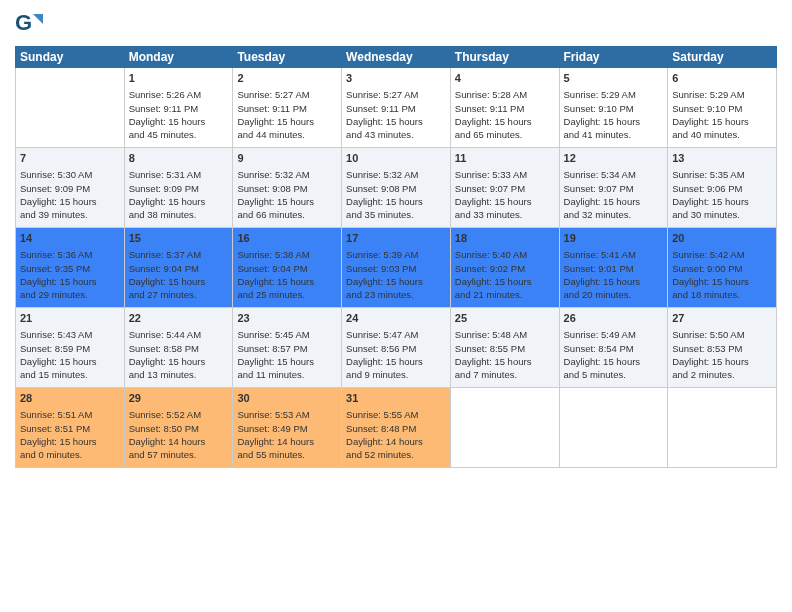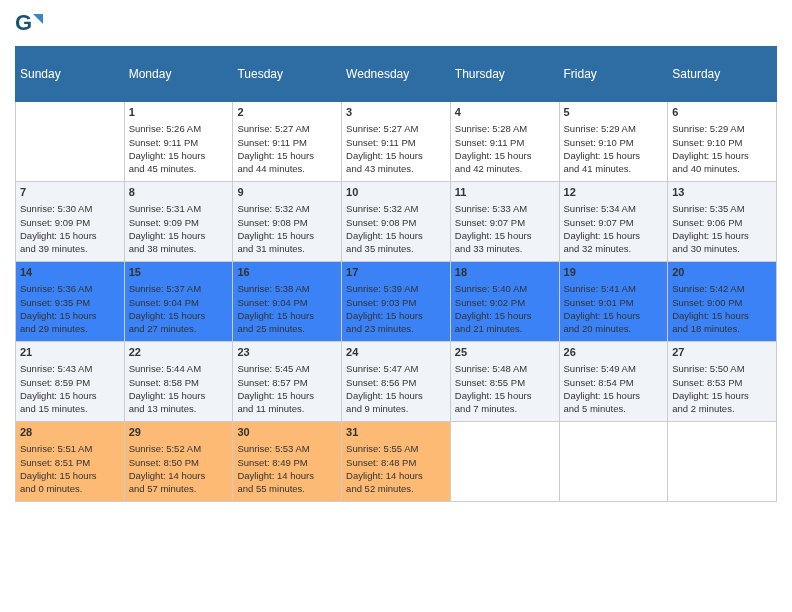--- a/index.html
+++ b/index.html
@@ -55,24 +55,24 @@
     table {
       width: 100%;
       border-collapse: collapse;
       font-size: 10px;
     }
     thead tr {
       background-color: #2e6da4;
       color: white;
     }
     thead th {
-      padding: 20px 4px;
+      padding: 3px 4px;
       text-align: left;
       font-size: 12px;
-      font-weight: normal;
+      font-weight: bold;
       border: 1px solid #2e6da4;
     }
     tbody tr {
       vertical-align: top;
     }
     tbody td {
       border: 1px solid #ccc;
       padding: 3px 4px;
       height: 80px;
       vertical-align: top;
@@ -151,21 +151,21 @@
             <div>Sunrise: 5:27 AM</div>
             <div>Sunset: 9:11 PM</div>
             <div>Daylight: 15 hours</div>
             <div>and 43 minutes.</div>
           </td>
           <td>
             <span class="day-number">4</span>
             <div>Sunrise: 5:28 AM</div>
             <div>Sunset: 9:11 PM</div>
             <div>Daylight: 15 hours</div>
-            <div>and 42 minutes.</div>
+            <div>and 65 minutes.</div>
           </td>
           <td>
             <span class="day-number">5</span>
             <div>Sunrise: 5:29 AM</div>
             <div>Sunset: 9:10 PM</div>
             <div>Daylight: 15 hours</div>
             <div>and 41 minutes.</div>
           </td>
           <td>
             <span class="day-number">6</span>
@@ -188,21 +188,21 @@
             <div>Sunrise: 5:31 AM</div>
             <div>Sunset: 9:09 PM</div>
             <div>Daylight: 15 hours</div>
             <div>and 38 minutes.</div>
           </td>
           <td>
             <span class="day-number">9</span>
             <div>Sunrise: 5:32 AM</div>
             <div>Sunset: 9:08 PM</div>
             <div>Daylight: 15 hours</div>
-            <div>and 31 minutes.</div>
+            <div>and 66 minutes.</div>
           </td>
           <td>
             <span class="day-number">10</span>
             <div>Sunrise: 5:32 AM</div>
             <div>Sunset: 9:08 PM</div>
             <div>Daylight: 15 hours</div>
             <div>and 35 minutes.</div>
           </td>
           <td>
             <span class="day-number">11</span>

